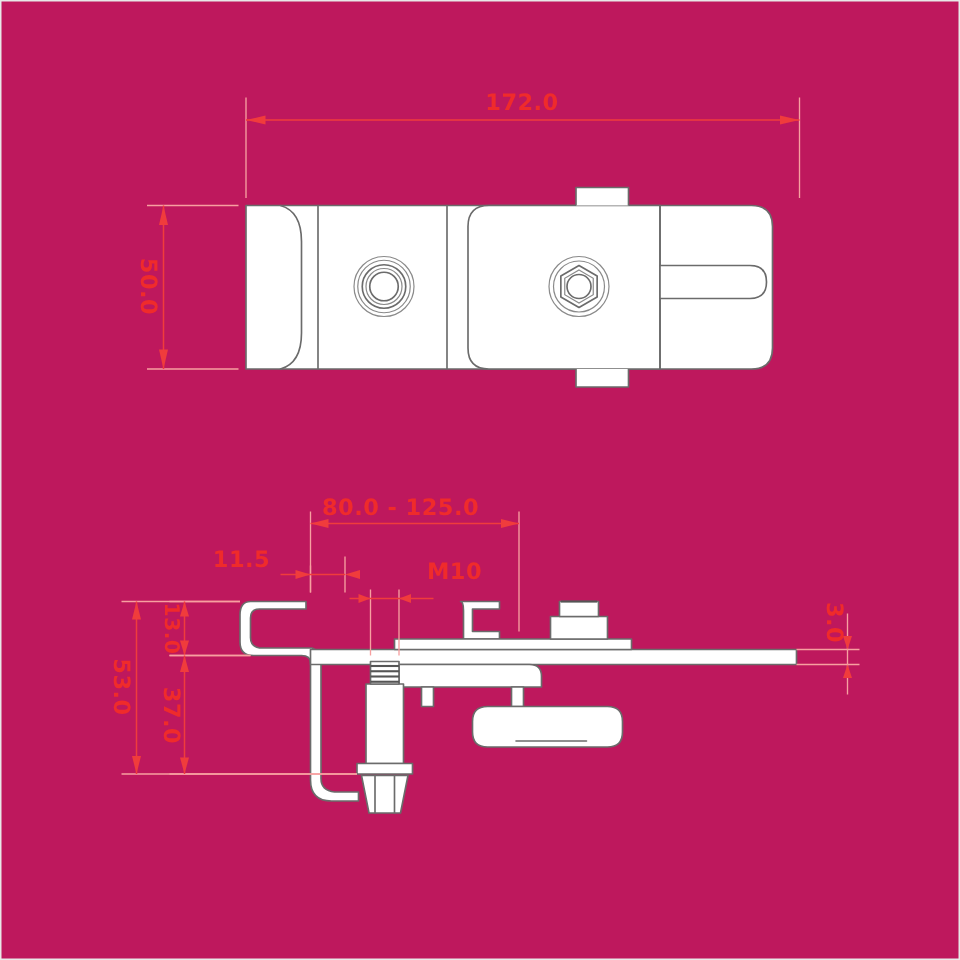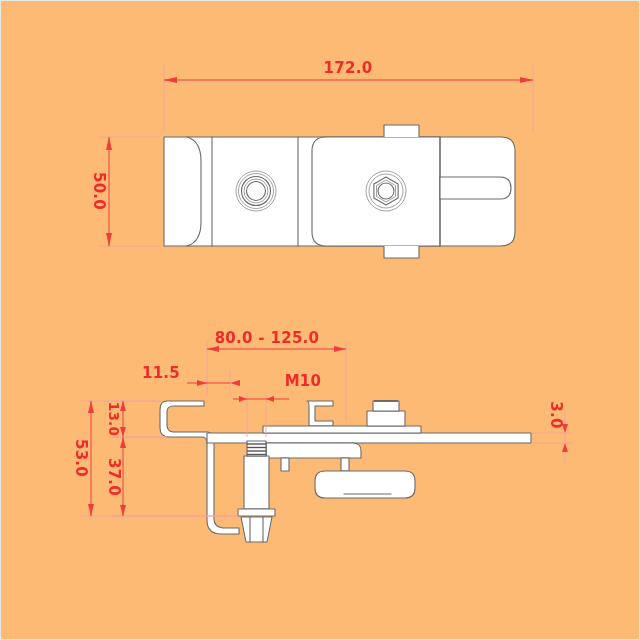--- a/index.html
+++ b/index.html
@@ -10,21 +10,21 @@
   body {
     width: 640px;
     height: 640px;
     font-family: "DejaVu Sans", sans-serif;
     overflow: hidden;
   }
   #drawing-root {
     position: relative;
     width: 640px;
     height: 640px;
-    background: #fdba74;
+    background: #be185d;
     box-sizing: border-box;
     border: 1px solid #e8e8e8;
   }
   svg.cad {
     position: absolute;
     left: 0;
     top: 0;
     width: 640px;
     height: 640px;
     display: block;

